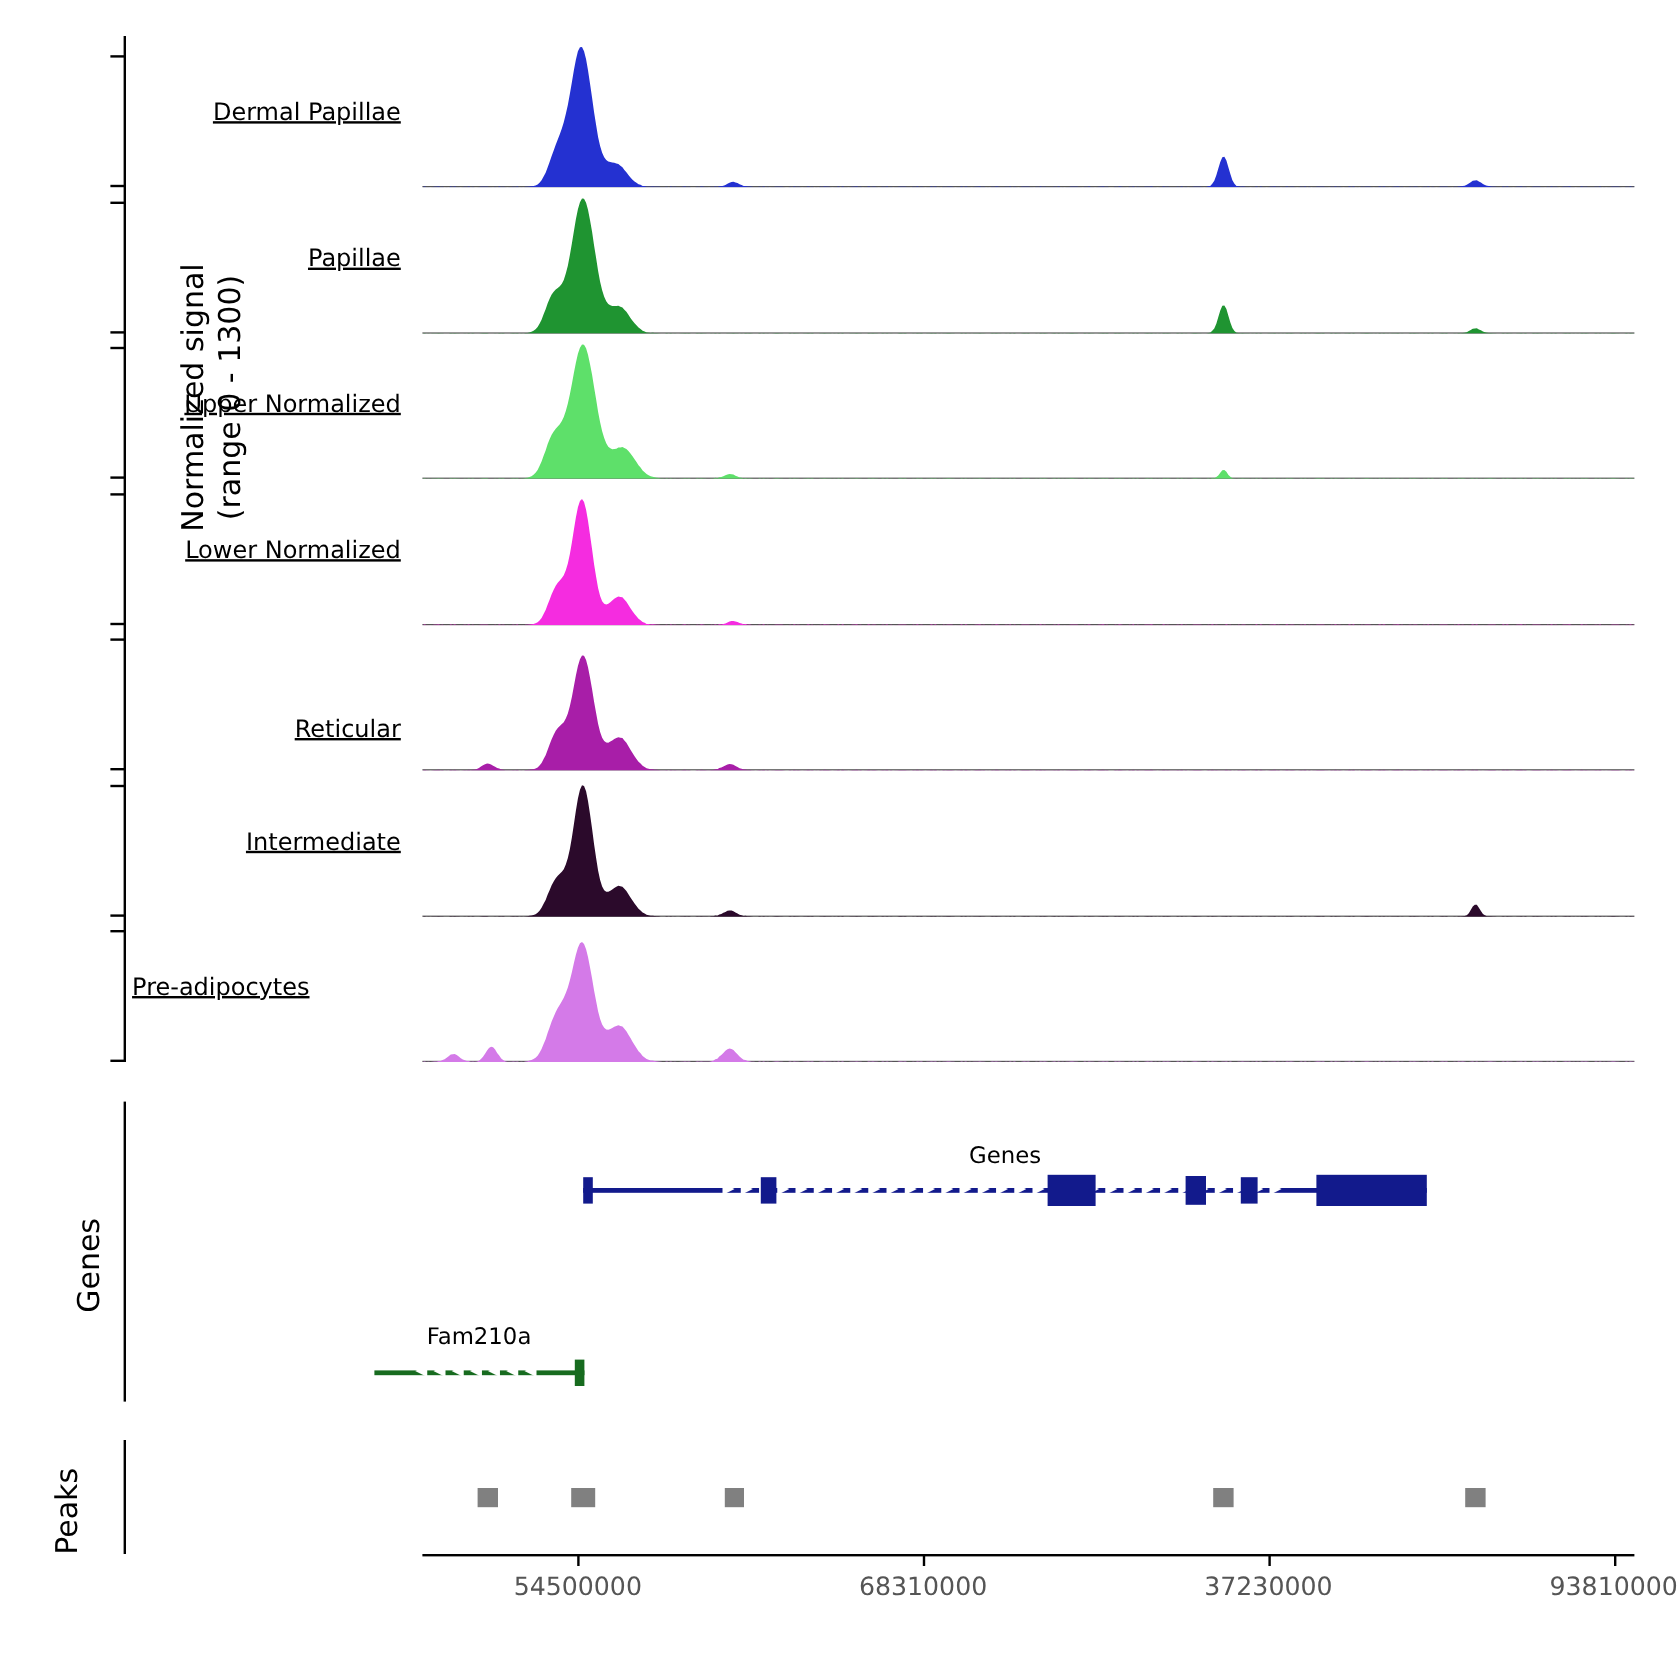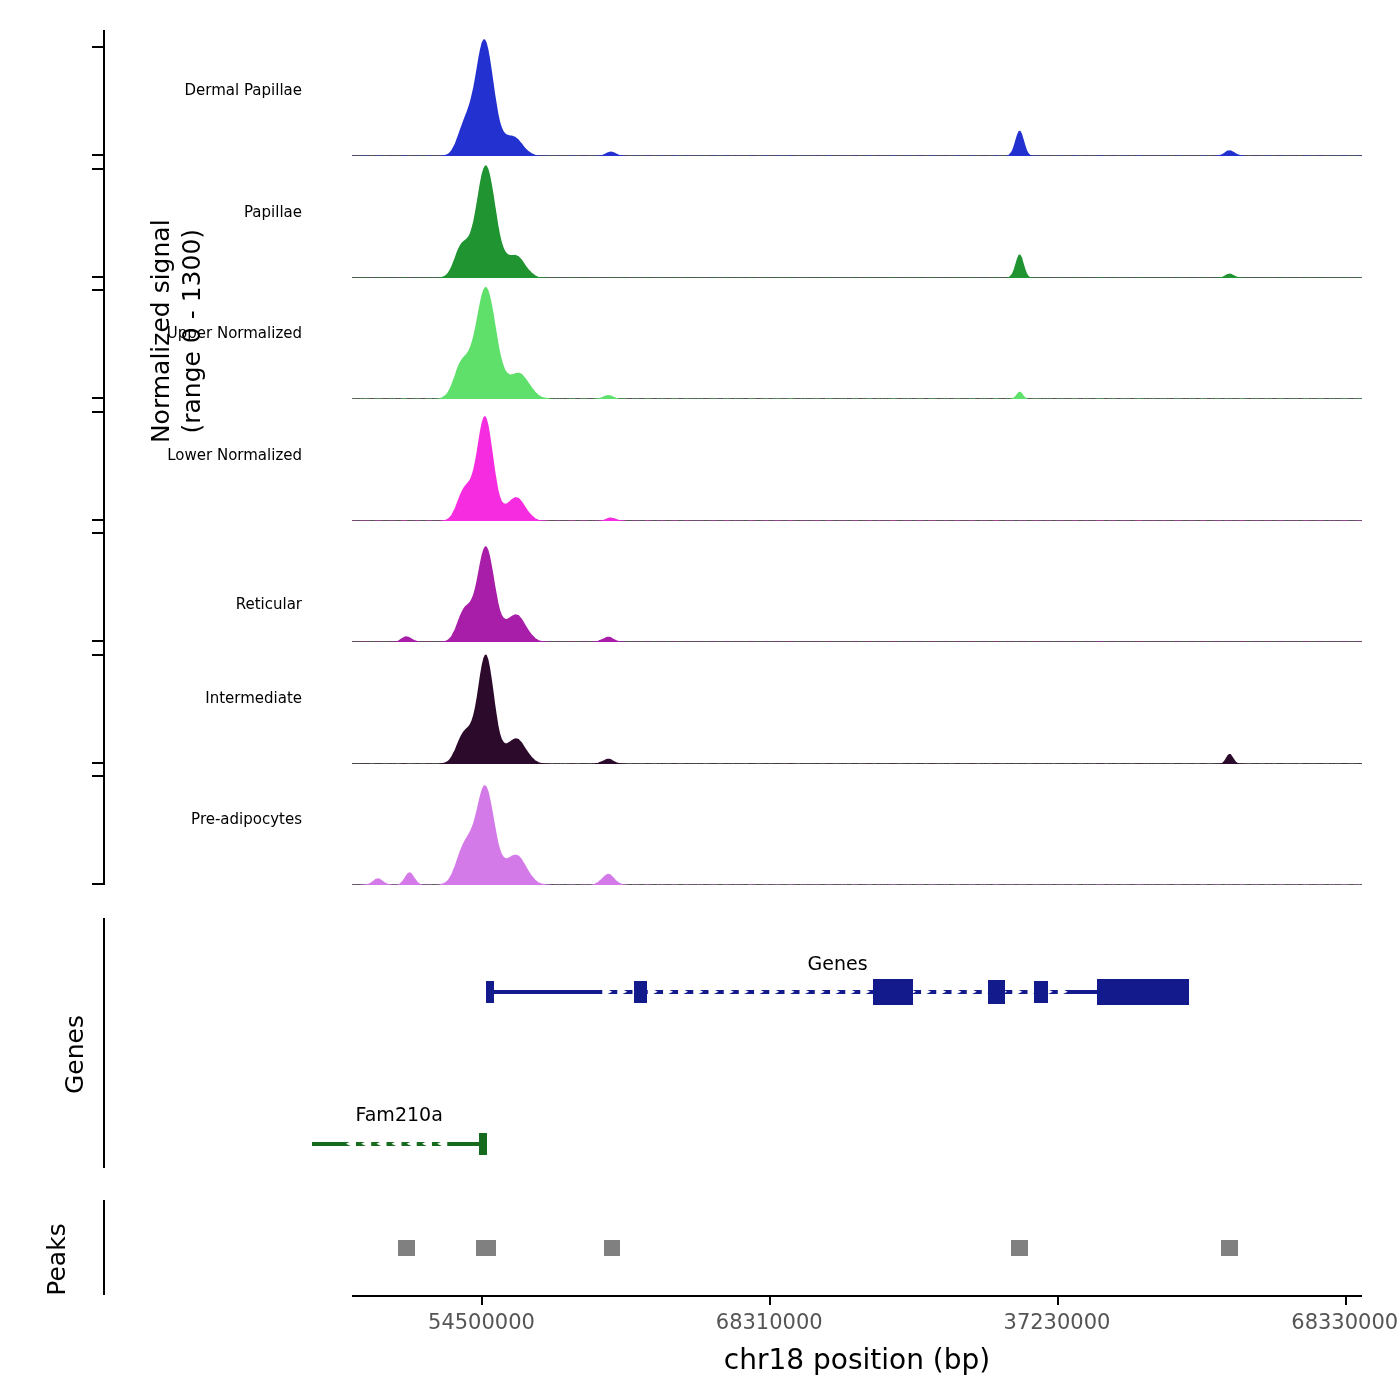--- a/index.html
+++ b/index.html
@@ -49,25 +49,26 @@
   .vspine-signal{left:103px;top:30px;width:2px;height:855px;}
   .vspine-genes{left:103px;top:918px;width:2px;height:250px;}
   .vspine-peaks{left:103px;top:1200px;width:2px;height:95px;}
   .tick{position:absolute;left:92px;width:12px;height:2px;background:#000;}
 
   
   .track{position:absolute;left:352px;width:1010px;}
   .track-base{position:absolute;left:0;bottom:0;width:100%;height:1px;background:#555;}
   .track-label{
     position:absolute;
-    right:1060px;
+    right:1028px;
     width:300px;
     text-align:right;
-    font-size:15px;
+    font-size:20px;
     white-space:nowrap;
+    text-decoration:underline;
   }
 
   
   .gene-line{position:absolute;height:4px;}
   .gene-exon{position:absolute;}
   .gene-name{position:absolute;font-size:19px;text-align:center;}
   .arrows{position:absolute;font-size:13px;letter-spacing:0px;line-height:1;white-space:nowrap;overflow:hidden;}
 
   
   .peak-box{position:absolute;height:16px;background:#808080;}
@@ -144,21 +145,21 @@
       <div class="track" style="top: 645.5px; height: 118px;">
         <div class="track-label" style="top: 43px;">Intermediate</div>
         <div class="track-base"></div>
         <svg width="1010" height="118" viewBox="0 0 1010 118" style="position: absolute; left: 0px; top: 0px;">
           <polygon points="0,118 0.0,118.0 1.7,117.5 3.4,117.9 5.0,117.8 6.7,118.0 8.4,117.8 10.1,117.7 11.8,117.7 13.5,117.5 15.1,117.8 16.8,117.7 18.5,118.0 20.2,117.9 21.9,118.0 23.6,117.5 25.3,117.8 26.9,117.5 28.6,117.8 30.3,117.8 32.0,118.0 33.7,117.9 35.4,117.7 37.0,117.9 38.7,117.5 40.4,118.0 42.1,117.6 43.8,118.0 45.4,118.0 47.1,117.9 48.8,117.7 50.5,117.6 52.2,117.6 53.9,117.6 55.5,117.9 57.2,117.9 58.9,118.0 60.6,117.7 62.3,118.0 64.0,117.5 65.7,117.8 67.3,117.6 69.0,117.9 70.7,118.0 72.4,117.9 74.1,117.8 75.8,117.6 77.4,117.8 79.1,117.5 80.8,118.0 82.5,117.8 84.2,118.0 85.9,117.7 87.5,117.6 89.2,117.2 90.9,117.0 92.6,116.5 94.3,115.8 96.0,114.7 97.6,112.9 99.3,110.5 101.0,107.1 102.7,104.0 104.4,99.5 106.0,95.8 107.7,91.8 109.4,88.6 111.1,85.8 112.8,83.7 114.5,82.1 116.2,80.4 117.8,78.3 119.5,74.4 121.2,69.1 122.9,61.4 124.6,51.7 126.3,40.4 127.9,29.6 129.6,19.5 131.3,12.2 133.0,8.4 134.7,8.9 136.4,13.4 138.0,21.4 139.7,32.6 141.4,44.6 143.1,57.8 144.8,69.2 146.4,79.5 148.1,87.4 149.8,92.7 151.5,95.8 153.2,97.2 154.9,97.2 156.6,96.2 158.2,95.2 159.9,93.9 161.6,93.0 163.3,92.2 165.0,92.6 166.7,92.9 168.3,94.7 170.0,96.5 171.7,99.2 173.4,101.9 175.1,104.5 176.8,107.0 178.4,109.0 180.1,111.3 181.8,112.7 183.5,114.5 185.2,115.3 186.8,116.3 188.5,116.7 190.2,117.1 191.9,117.2 193.6,117.4 195.3,117.5 197.0,117.6 198.6,117.9 200.3,117.9 202.0,117.9 203.7,117.6 205.4,118.0 207.0,117.5 208.7,117.9 210.4,117.7 212.1,117.9 213.8,117.9 215.5,117.8 217.2,117.7 218.8,117.5 220.5,117.8 222.2,117.6 223.9,118.0 225.6,118.0 227.3,118.0 228.9,117.6 230.6,117.8 232.3,117.5 234.0,117.7 235.7,117.7 237.3,117.8 239.0,117.9 240.7,117.6 242.4,117.6 244.1,117.0 245.8,117.1 247.4,116.0 249.1,115.6 250.8,114.7 252.5,113.9 254.2,113.0 255.9,112.7 257.6,112.8 259.2,113.3 260.9,114.4 262.6,115.2 264.3,116.2 266.0,116.7 267.7,117.3 269.3,117.2 271.0,117.6 272.7,117.5 274.4,117.8 276.1,117.9 277.8,118.0 279.4,117.9 281.1,117.6 282.8,117.9 284.5,117.5 286.2,118.0 287.8,117.7 289.5,118.0 291.2,117.9 292.9,117.8 294.6,117.6 296.3,117.6 297.9,117.7 299.6,117.7 301.3,117.9 303.0,118.0 304.7,118.0 306.4,117.6 308.1,118.0 309.7,117.5 311.4,117.8 313.1,117.7 314.8,117.9 316.5,118.0 318.1,117.8 319.8,117.8 321.5,117.5 323.2,117.8 324.9,117.6 326.6,118.0 328.3,117.9 329.9,118.0 331.6,117.7 333.3,117.8 335.0,117.5 336.7,117.7 338.4,117.7 340.0,117.8 341.7,118.0 343.4,117.8 345.1,117.9 346.8,117.5 348.4,118.0 350.1,117.5 351.8,117.9 353.5,117.9 355.2,118.0 356.9,117.8 358.5,117.7 360.2,117.7 361.9,117.5 363.6,117.8 365.3,117.7 367.0,118.0 368.6,117.9 370.3,117.9 372.0,117.5 373.7,117.8 375.4,117.6 377.1,117.7 378.8,117.8 380.4,118.0 382.1,117.9 383.8,117.6 385.5,117.9 387.2,117.5 388.9,118.0 390.5,117.7 392.2,118.0 393.9,117.9 395.6,117.9 397.3,117.6 399.0,117.6 400.6,117.7 402.3,117.6 404.0,117.9 405.7,117.9 407.4,118.0 409.1,117.7 410.7,117.9 412.4,117.5 414.1,117.8 415.8,117.6 417.5,117.9 419.1,118.0 420.8,117.8 422.5,117.8 424.2,117.5 425.9,117.8 427.6,117.5 429.3,118.0 430.9,117.8 432.6,118.0 434.3,117.7 436.0,117.8 437.7,117.6 439.4,117.6 441.0,117.7 442.7,117.8 444.4,118.0 446.1,117.9 447.8,117.9 449.4,117.5 451.1,118.0 452.8,117.5 454.5,117.9 456.2,117.8 457.9,118.0 459.6,117.8 461.2,117.7 462.9,117.7 464.6,117.5 466.3,117.8 468.0,117.7 469.7,118.0 471.3,117.9 473.0,118.0 474.7,117.6 476.4,117.8 478.1,117.5 479.8,117.7 481.4,117.8 483.1,117.9 484.8,117.9 486.5,117.7 488.2,117.9 489.8,117.5 491.5,118.0 493.2,117.6 494.9,117.9 496.6,118.0 498.3,117.9 499.9,117.7 501.6,117.6 503.3,117.7 505.0,117.6 506.7,117.9 508.4,117.9 510.1,118.0 511.7,117.7 513.4,117.9 515.1,117.5 516.8,117.8 518.5,117.6 520.1,117.8 521.8,117.9 523.5,117.9 525.2,117.8 526.9,117.6 528.6,117.9 530.3,117.5 531.9,118.0 533.6,117.8 535.3,118.0 537.0,117.8 538.7,117.8 540.4,117.6 542.0,117.6 543.7,117.7 545.4,117.7 547.1,117.9 548.8,117.9 550.5,118.0 552.1,117.6 553.8,117.9 555.5,117.5 557.2,117.8 558.9,117.8 560.6,118.0 562.2,117.9 563.9,117.7 565.6,117.7 567.3,117.5 569.0,117.8 570.6,117.6 572.3,118.0 574.0,118.0 575.7,118.0 577.4,117.6 579.1,117.8 580.8,117.5 582.4,117.7 584.1,117.8 585.8,117.9 587.5,118.0 589.2,117.7 590.8,117.9 592.5,117.5 594.2,118.0 595.9,117.6 597.6,117.9 599.3,117.9 600.9,117.9 602.6,117.7 604.3,117.6 606.0,117.7 607.7,117.5 609.4,117.9 611.0,117.8 612.7,118.0 614.4,117.8 616.1,117.9 617.8,117.5 619.5,117.8 621.1,117.6 622.8,117.8 624.5,117.9 626.2,117.9 627.9,117.9 629.6,117.6 631.3,117.9 632.9,117.5 634.6,118.0 636.3,117.7 638.0,118.0 639.7,117.9 641.4,117.8 643.0,117.6 644.7,117.6 646.4,117.7 648.1,117.7 649.8,117.9 651.5,118.0 653.1,118.0 654.8,117.6 656.5,117.9 658.2,117.5 659.9,117.8 661.6,117.7 663.2,117.9 664.9,117.9 666.6,117.8 668.3,117.8 670.0,117.5 671.7,117.9 673.3,117.6 675.0,118.0 676.7,117.9 678.4,118.0 680.1,117.7 681.8,117.8 683.4,117.6 685.1,117.7 686.8,117.8 688.5,117.8 690.2,118.0 691.9,117.8 693.5,117.9 695.2,117.5 696.9,118.0 698.6,117.5 700.3,117.9 701.9,117.9 703.6,118.0 705.3,117.8 707.0,117.7 708.7,117.7 710.4,117.5 712.0,117.9 713.7,117.7 715.4,118.0 717.1,117.8 718.8,117.9 720.5,117.5 722.1,117.8 723.8,117.6 725.5,117.7 727.2,117.9 728.9,118.0 730.6,117.9 732.3,117.6 733.9,117.9 735.6,117.5 737.3,118.0 739.0,117.7 740.7,118.0 742.4,117.9 744.0,117.8 745.7,117.6 747.4,117.6 749.1,117.7 750.8,117.6 752.5,117.9 754.1,117.9 755.8,118.0 757.5,117.6 759.2,117.9 760.9,117.5 762.5,117.8 764.2,117.7 765.9,117.9 767.6,118.0 769.3,117.8 771.0,117.8 772.6,117.5 774.3,117.9 776.0,117.5 777.7,118.0 779.4,117.9 781.1,118.0 782.8,117.7 784.4,117.8 786.1,117.6 787.8,117.6 789.5,117.7 791.2,117.8 792.9,118.0 794.5,117.8 796.2,117.9 797.9,117.5 799.6,117.9 801.3,117.5 803.0,117.9 804.6,117.8 806.3,118.0 808.0,117.8 809.7,117.7 811.4,117.7 813.1,117.5 814.7,117.9 816.4,117.7 818.1,118.0 819.8,117.9 821.5,117.9 823.1,117.6 824.8,117.8 826.5,117.6 828.2,117.7 829.9,117.8 831.6,118.0 833.3,117.9 834.9,117.7 836.6,117.9 838.3,117.5 840.0,118.0 841.7,117.6 843.3,117.9 845.0,118.0 846.7,117.9 848.4,117.7 850.1,117.6 851.8,117.7 853.4,117.6 855.1,117.9 856.8,117.9 858.5,118.0 860.2,117.7 861.9,117.9 863.5,117.5 865.2,117.8 866.9,117.5 868.6,117.4 870.3,116.7 872.0,115.0 873.6,112.4 875.3,109.4 877.0,108.0 878.7,107.9 880.4,110.5 882.1,113.1 883.8,115.6 885.4,116.8 887.1,117.5 888.8,117.5 890.5,117.6 892.2,117.7 893.9,117.7 895.5,118.0 897.2,117.9 898.9,118.0 900.6,117.5 902.3,117.9 904.0,117.5 905.6,117.8 907.3,117.8 909.0,118.0 910.7,117.9 912.4,117.7 914.1,117.7 915.7,117.5 917.4,117.9 919.1,117.6 920.8,118.0 922.5,118.0 924.2,117.9 925.8,117.6 927.5,117.7 929.2,117.6 930.9,117.7 932.6,117.8 934.3,117.9 935.9,118.0 937.6,117.7 939.3,117.9 941.0,117.5 942.7,117.9 944.4,117.6 946.0,117.9 947.7,118.0 949.4,117.9 951.1,117.7 952.8,117.6 954.4,117.7 956.1,117.5 957.8,117.9 959.5,117.8 961.2,118.0 962.9,117.8 964.5,117.9 966.2,117.5 967.9,117.8 969.6,117.6 971.3,117.8 973.0,117.9 974.6,117.9 976.3,117.9 978.0,117.6 979.7,117.9 981.4,117.5 983.1,118.0 984.8,117.8 986.4,118.0 988.1,117.8 989.8,117.8 991.5,117.6 993.2,117.6 994.9,117.7 996.5,117.7 998.2,117.9 999.9,118.0 1001.6,118.0 1003.3,117.6 1005.0,117.9 1006.6,117.5 1008.3,117.8 1010.0,117.7 1010,118" fill="#2b0a2b"></polygon>
         </svg>
       </div>
       <div class="tick" style="top: 653.5px;"></div>
       <div class="tick" style="top: 761.5px;"></div>
       <div class="track" style="top: 767px; height: 118px;">
-        <div class="track-label" style="top: 43px;">Pre-adipocytes</div>
+        <div class="track-label" style="top: 43px; text-align: center;">Pre-adipocytes</div>
         <div class="track-base"></div>
         <svg width="1010" height="118" viewBox="0 0 1010 118" style="position: absolute; left: 0px; top: 0px;">
           <polygon points="0,118 0.0,118.0 1.7,117.5 3.4,117.9 5.0,117.8 6.7,118.0 8.4,117.8 10.1,117.6 11.8,117.5 13.5,117.2 15.1,117.1 16.8,116.4 18.5,115.7 20.2,114.5 21.9,113.3 23.6,111.8 25.3,111.5 26.9,111.3 28.6,112.2 30.3,113.4 32.0,114.8 33.7,115.9 35.4,116.5 37.0,117.2 38.7,117.2 40.4,117.8 42.1,117.5 43.8,117.8 45.4,117.5 47.1,116.9 48.8,115.5 50.5,113.7 52.2,111.2 53.9,108.4 55.5,106.3 57.2,105.2 58.9,105.8 60.6,107.5 62.3,110.4 64.0,112.6 65.7,115.1 67.3,116.3 69.0,117.3 70.7,117.8 72.4,117.8 74.1,117.8 75.8,117.5 77.4,117.8 79.1,117.5 80.8,117.9 82.5,117.8 84.2,117.9 85.9,117.5 87.5,117.4 89.2,116.8 90.9,116.4 92.6,115.6 94.3,114.4 96.0,112.8 97.6,110.3 99.3,107.2 101.0,103.0 102.7,99.0 104.4,93.7 106.0,89.2 107.7,84.3 109.4,80.2 111.1,76.3 112.8,73.0 114.5,70.2 116.2,67.3 117.8,64.5 119.5,60.5 121.2,55.9 122.9,49.8 124.6,43.0 126.3,35.3 127.9,28.7 129.6,22.7 131.3,19.1 133.0,18.0 134.7,19.7 136.4,24.0 138.0,30.6 139.7,39.3 141.4,48.4 143.1,58.6 144.8,67.4 146.4,75.7 148.1,82.1 149.8,86.7 151.5,89.5 153.2,90.9 154.9,91.2 156.6,90.5 158.2,89.7 159.9,88.6 161.6,88.0 163.3,87.4 165.0,87.9 166.7,88.4 168.3,90.3 170.0,92.3 171.7,95.2 173.4,98.1 175.1,101.1 176.8,103.9 178.4,106.4 180.1,109.1 181.8,110.8 183.5,113.0 185.2,114.2 186.8,115.5 188.5,116.1 190.2,116.7 191.9,116.8 193.6,117.2 195.3,117.4 197.0,117.5 198.6,117.8 200.3,117.9 202.0,117.9 203.7,117.6 205.4,118.0 207.0,117.5 208.7,117.9 210.4,117.7 212.1,117.9 213.8,117.9 215.5,117.8 217.2,117.7 218.8,117.5 220.5,117.8 222.2,117.6 223.9,118.0 225.6,118.0 227.3,118.0 228.9,117.6 230.6,117.8 232.3,117.5 234.0,117.7 235.7,117.7 237.3,117.8 239.0,117.7 240.7,117.3 242.4,117.0 244.1,115.8 245.8,115.3 247.4,113.5 249.1,112.2 250.8,110.4 252.5,108.7 254.2,107.4 255.9,106.8 257.6,107.1 259.2,108.0 260.9,109.8 262.6,111.5 264.3,113.5 266.0,114.8 267.7,116.1 269.3,116.4 271.0,117.2 272.7,117.3 274.4,117.7 276.1,117.8 277.8,117.9 279.4,117.9 281.1,117.6 282.8,117.9 284.5,117.5 286.2,118.0 287.8,117.7 289.5,118.0 291.2,117.9 292.9,117.8 294.6,117.6 296.3,117.6 297.9,117.7 299.6,117.7 301.3,117.9 303.0,118.0 304.7,118.0 306.4,117.6 308.1,118.0 309.7,117.5 311.4,117.8 313.1,117.7 314.8,117.9 316.5,118.0 318.1,117.8 319.8,117.8 321.5,117.5 323.2,117.8 324.9,117.6 326.6,118.0 328.3,117.9 329.9,118.0 331.6,117.7 333.3,117.8 335.0,117.5 336.7,117.7 338.4,117.7 340.0,117.8 341.7,118.0 343.4,117.8 345.1,117.9 346.8,117.5 348.4,118.0 350.1,117.5 351.8,117.9 353.5,117.9 355.2,118.0 356.9,117.8 358.5,117.7 360.2,117.7 361.9,117.5 363.6,117.8 365.3,117.7 367.0,118.0 368.6,117.9 370.3,117.9 372.0,117.5 373.7,117.8 375.4,117.6 377.1,117.7 378.8,117.8 380.4,118.0 382.1,117.9 383.8,117.6 385.5,117.9 387.2,117.5 388.9,118.0 390.5,117.7 392.2,118.0 393.9,117.9 395.6,117.9 397.3,117.6 399.0,117.6 400.6,117.7 402.3,117.6 404.0,117.9 405.7,117.9 407.4,118.0 409.1,117.7 410.7,117.9 412.4,117.5 414.1,117.8 415.8,117.6 417.5,117.9 419.1,118.0 420.8,117.8 422.5,117.8 424.2,117.5 425.9,117.8 427.6,117.5 429.3,118.0 430.9,117.8 432.6,118.0 434.3,117.7 436.0,117.8 437.7,117.6 439.4,117.6 441.0,117.7 442.7,117.8 444.4,118.0 446.1,117.9 447.8,117.9 449.4,117.5 451.1,118.0 452.8,117.5 454.5,117.9 456.2,117.8 457.9,118.0 459.6,117.8 461.2,117.7 462.9,117.7 464.6,117.5 466.3,117.8 468.0,117.7 469.7,118.0 471.3,117.9 473.0,118.0 474.7,117.6 476.4,117.8 478.1,117.5 479.8,117.7 481.4,117.8 483.1,117.9 484.8,117.9 486.5,117.7 488.2,117.9 489.8,117.5 491.5,118.0 493.2,117.6 494.9,117.9 496.6,118.0 498.3,117.9 499.9,117.7 501.6,117.6 503.3,117.7 505.0,117.6 506.7,117.9 508.4,117.9 510.1,118.0 511.7,117.7 513.4,117.9 515.1,117.5 516.8,117.8 518.5,117.6 520.1,117.8 521.8,117.9 523.5,117.9 525.2,117.8 526.9,117.6 528.6,117.9 530.3,117.5 531.9,118.0 533.6,117.8 535.3,118.0 537.0,117.8 538.7,117.8 540.4,117.6 542.0,117.6 543.7,117.7 545.4,117.7 547.1,117.9 548.8,117.9 550.5,118.0 552.1,117.6 553.8,117.9 555.5,117.5 557.2,117.8 558.9,117.8 560.6,118.0 562.2,117.9 563.9,117.7 565.6,117.7 567.3,117.5 569.0,117.8 570.6,117.6 572.3,118.0 574.0,118.0 575.7,118.0 577.4,117.6 579.1,117.8 580.8,117.5 582.4,117.7 584.1,117.8 585.8,117.9 587.5,118.0 589.2,117.7 590.8,117.9 592.5,117.5 594.2,118.0 595.9,117.6 597.6,117.9 599.3,117.9 600.9,117.9 602.6,117.7 604.3,117.6 606.0,117.7 607.7,117.5 609.4,117.9 611.0,117.8 612.7,118.0 614.4,117.8 616.1,117.9 617.8,117.5 619.5,117.8 621.1,117.6 622.8,117.8 624.5,117.9 626.2,117.9 627.9,117.9 629.6,117.6 631.3,117.9 632.9,117.5 634.6,118.0 636.3,117.7 638.0,118.0 639.7,117.9 641.4,117.8 643.0,117.6 644.7,117.6 646.4,117.7 648.1,117.7 649.8,117.9 651.5,118.0 653.1,118.0 654.8,117.6 656.5,117.9 658.2,117.5 659.9,117.8 661.6,117.7 663.2,117.9 664.9,117.9 666.6,117.8 668.3,117.8 670.0,117.5 671.7,117.9 673.3,117.6 675.0,118.0 676.7,117.9 678.4,118.0 680.1,117.7 681.8,117.8 683.4,117.6 685.1,117.7 686.8,117.8 688.5,117.8 690.2,118.0 691.9,117.8 693.5,117.9 695.2,117.5 696.9,118.0 698.6,117.5 700.3,117.9 701.9,117.9 703.6,118.0 705.3,117.8 707.0,117.7 708.7,117.7 710.4,117.5 712.0,117.9 713.7,117.7 715.4,118.0 717.1,117.8 718.8,117.9 720.5,117.5 722.1,117.8 723.8,117.6 725.5,117.7 727.2,117.9 728.9,118.0 730.6,117.9 732.3,117.6 733.9,117.9 735.6,117.5 737.3,118.0 739.0,117.7 740.7,118.0 742.4,117.9 744.0,117.8 745.7,117.6 747.4,117.6 749.1,117.7 750.8,117.6 752.5,117.9 754.1,117.9 755.8,118.0 757.5,117.6 759.2,117.9 760.9,117.5 762.5,117.8 764.2,117.7 765.9,117.9 767.6,118.0 769.3,117.8 771.0,117.8 772.6,117.5 774.3,117.9 776.0,117.5 777.7,118.0 779.4,117.9 781.1,118.0 782.8,117.7 784.4,117.8 786.1,117.6 787.8,117.6 789.5,117.7 791.2,117.8 792.9,118.0 794.5,117.8 796.2,117.9 797.9,117.5 799.6,117.9 801.3,117.5 803.0,117.9 804.6,117.8 806.3,118.0 808.0,117.8 809.7,117.7 811.4,117.7 813.1,117.5 814.7,117.9 816.4,117.7 818.1,118.0 819.8,117.9 821.5,117.9 823.1,117.6 824.8,117.8 826.5,117.6 828.2,117.7 829.9,117.8 831.6,118.0 833.3,117.9 834.9,117.7 836.6,117.9 838.3,117.5 840.0,118.0 841.7,117.6 843.3,117.9 845.0,118.0 846.7,117.9 848.4,117.7 850.1,117.6 851.8,117.7 853.4,117.6 855.1,117.9 856.8,117.9 858.5,118.0 860.2,117.7 861.9,117.9 863.5,117.5 865.2,117.8 866.9,117.6 868.6,117.8 870.3,118.0 872.0,117.9 873.6,117.8 875.3,117.5 877.0,117.9 878.7,117.5 880.4,118.0 882.1,117.8 883.8,118.0 885.4,117.8 887.1,117.8 888.8,117.6 890.5,117.6 892.2,117.7 893.9,117.7 895.5,118.0 897.2,117.9 898.9,118.0 900.6,117.5 902.3,117.9 904.0,117.5 905.6,117.8 907.3,117.8 909.0,118.0 910.7,117.9 912.4,117.7 914.1,117.7 915.7,117.5 917.4,117.9 919.1,117.6 920.8,118.0 922.5,118.0 924.2,117.9 925.8,117.6 927.5,117.7 929.2,117.6 930.9,117.7 932.6,117.8 934.3,117.9 935.9,118.0 937.6,117.7 939.3,117.9 941.0,117.5 942.7,117.9 944.4,117.6 946.0,117.9 947.7,118.0 949.4,117.9 951.1,117.7 952.8,117.6 954.4,117.7 956.1,117.5 957.8,117.9 959.5,117.8 961.2,118.0 962.9,117.8 964.5,117.9 966.2,117.5 967.9,117.8 969.6,117.6 971.3,117.8 973.0,117.9 974.6,117.9 976.3,117.9 978.0,117.6 979.7,117.9 981.4,117.5 983.1,118.0 984.8,117.8 986.4,118.0 988.1,117.8 989.8,117.8 991.5,117.6 993.2,117.6 994.9,117.7 996.5,117.7 998.2,117.9 999.9,118.0 1001.6,118.0 1003.3,117.6 1005.0,117.9 1006.6,117.5 1008.3,117.8 1010.0,117.7 1010,118" fill="#d47ae8"></polygon>
         </svg>
       </div>
       <div class="tick" style="top: 775px;"></div>
       <div class="tick" style="top: 883px;"></div>
       <div class="gene-line" style="left: 485.803px; top: 990px; width: 703.547px; background: rgb(18, 26, 140);"></div>
       <div class="arrows" style="left: 485.803px; top: 984px; width: 703.547px; color: rgb(255, 255, 255); text-align: center;">▶  ▶  ▶  ▶  ▶  ▶  ▶  ▶  ▶  ▶  ▶  ▶  ▶  ▶  ▶  ▶  ▶  ▶  ▶  ▶  ▶  ▶  ▶  ▶  ▶  ▶  ▶  ▶  ▶  ▶  ▶  </div>
       <div class="gene-exon" style="left: 485.803px; width: 8.63248px; top: 981px; height: 22px; background: rgb(18, 26, 140);"></div>
@@ -177,19 +178,18 @@
       <div class="peak-box" style="left: 603.781px; width: 15.8262px; top: 1240px;"></div>
       <div class="peak-box" style="left: 1010.95px; width: 17.265px; top: 1240px;"></div>
       <div class="peak-box" style="left: 1221px; width: 17.265px; top: 1240px;"></div>
       <div class="xtick" style="left: 481.487px;"></div>
       <div class="xticklabel" style="left: 481.487px;">54500000</div>
       <div class="xtick" style="left: 769.236px;"></div>
       <div class="xticklabel" style="left: 769.236px;">68310000</div>
       <div class="xtick" style="left: 1056.99px;"></div>
       <div class="xticklabel" style="left: 1056.99px;">37230000</div>
       <div class="xtick" style="left: 1344.74px;"></div>
-      <div class="xticklabel" style="left: 1344.74px;">68330000</div>
+      <div class="xticklabel" style="left: 1344.74px;">93810000</div>
     </div>
 
   <div class="xaxis-line"></div>
-  <div class="xaxis-title">chr18 position (bp)</div>
 
 </div>
 
 </body></html>

